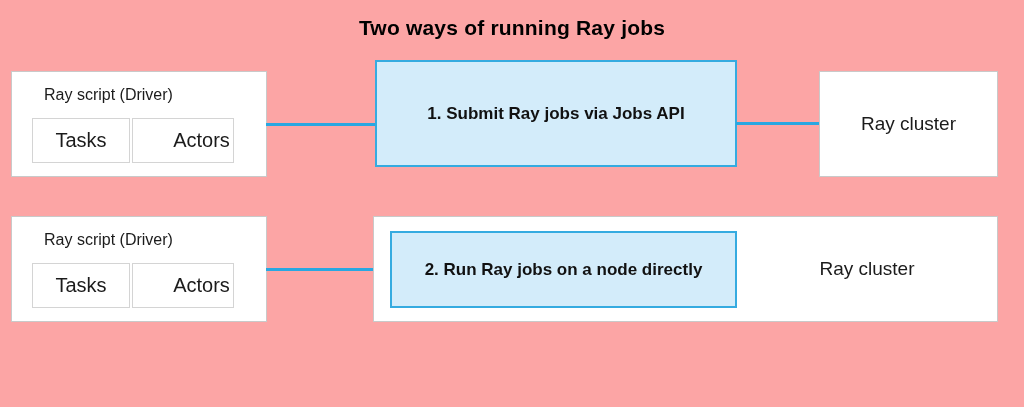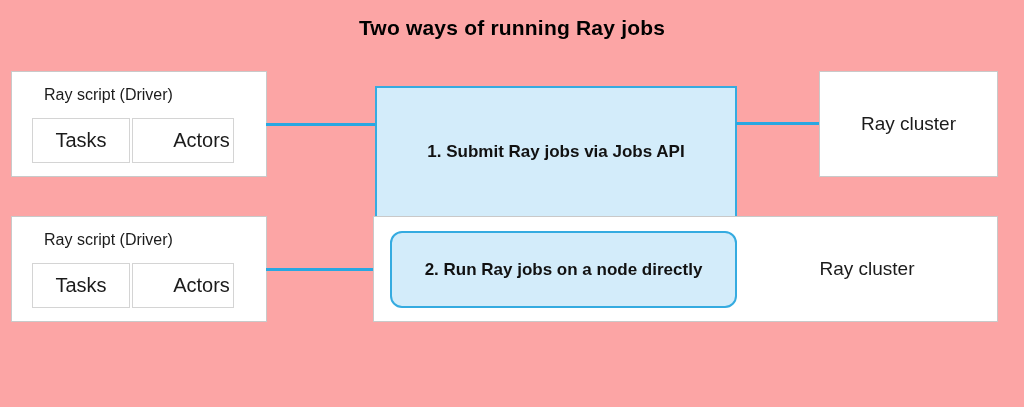--- a/index.html
+++ b/index.html
@@ -110,33 +110,33 @@
   <div class="title">Two ways of running Ray jobs</div>
 
   <div class="box driver-box" style="left:11px;top:71px;">
     <div class="driver-label">Ray script (Driver)</div>
     <div class="subbox tasks">Tasks</div>
     <div class="subbox actors">Actors</div>
   </div>
 
   <div class="connector" style="left:266px;top:123px;width:110px;"></div>
 
-  <div class="method-box" style="left:375px;top:86px;width:362px;height:132px;">1. Submit Ray jobs via Jobs API</div>
+  <div class="method-box" style="left:375px;top:60px;width:362px;height:107px;">1. Submit Ray jobs via Jobs API</div>
 
   <div class="connector" style="left:736px;top:122px;width:84px;"></div>
 
   <div class="box cluster-box" style="left:819px;top:71px;width:179px;height:106px;">Ray cluster</div>
 
   <div class="box driver-box" style="left:11px;top:216px;">
     <div class="driver-label">Ray script (Driver)</div>
     <div class="subbox tasks">Tasks</div>
     <div class="subbox actors">Actors</div>
   </div>
 
   <div class="connector" style="left:266px;top:268px;width:125px;"></div>
 
   <div class="box" style="left:373px;top:216px;width:625px;height:106px;">
-    <div class="method-box" style="left:16px;top:14px;width:347px;height:77px;border-radius:12px;">2. Run Ray jobs on a node directly</div>
+    <div class="method-box" style="left:16px;top:14px;width:347px;height:77px;">2. Run Ray jobs on a node directly</div>
     <div class="cluster-label-zone">Ray cluster</div>
   </div>
 
 
 </div>
 
 </body></html>

